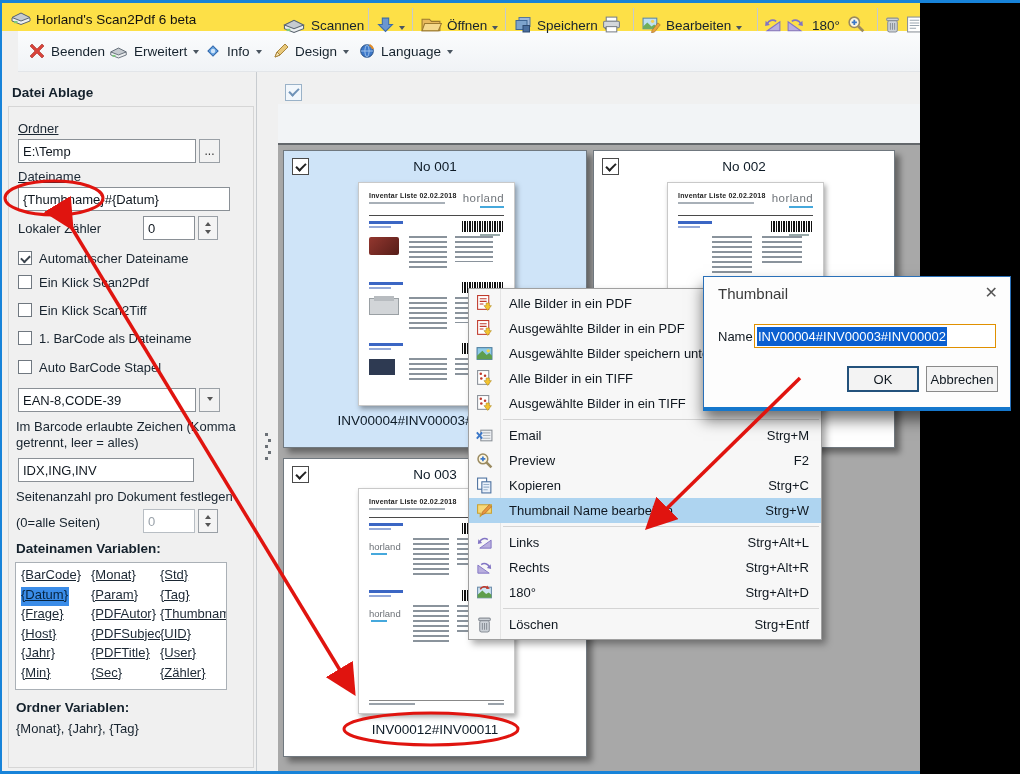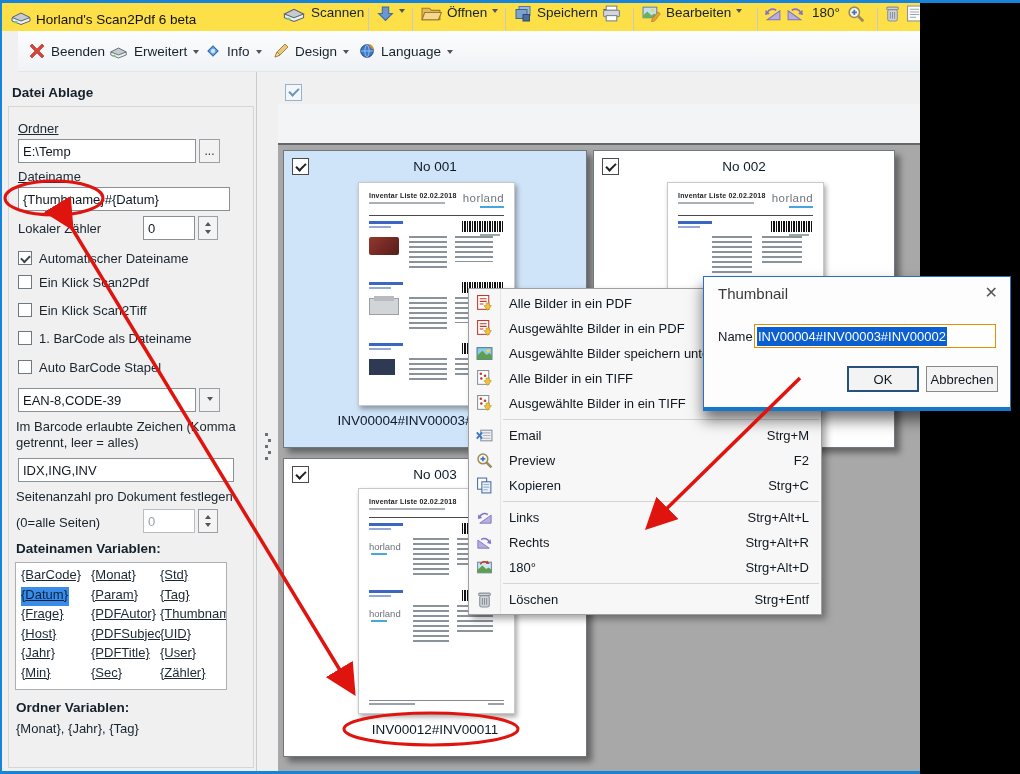--- a/index.html
+++ b/index.html
@@ -40,21 +40,21 @@
       display:grid;grid-template-columns:70px 69px 1fr;grid-auto-rows:19.5px;padding:4px 0 0 5px;overflow:hidden}
   .varlink{font-size:13px;color:#1b2733;text-decoration:underline;white-space:nowrap;overflow:hidden}
   .varlink.sel{background:#3a8ce8;color:#06243f;width:48px}
   
   #grip{position:absolute;left:265px;top:433px;width:6px;height:28px}
   #grip i{position:absolute;width:2.5px;height:2.5px;background:#6a7076}
   
   #tbcheck{position:absolute;left:285px;top:84px;width:17px;height:17px;background:#f2f7fc;border:1px solid #9ab2c8;box-sizing:border-box}
   #tbcheck::after{content:"";position:absolute;left:3px;top:3px;width:8px;height:4px;border-left:2px solid #6f93b8;border-bottom:2px solid #6f93b8;transform:rotate(-45deg)}
   #toolbar{position:absolute;left:278px;top:104px;width:642px;height:41px;background:#f2f4f6;border-bottom:2px solid #63676b;box-sizing:border-box}
-  .tbtn{position:absolute;top:5px;height:28px;display:flex;align-items:flex-start;gap:5px;font-size:13.5px;color:#16232e}
+  .tbtn{position:absolute;top:5px;height:28px;display:flex;align-items:flex-end;gap:5px;font-size:13.5px;color:#16232e}
   .tsep{position:absolute;top:8px;width:1px;height:23px;background:#c6cacd}
   #panel{position:absolute;left:278px;top:145px;width:642px;height:629px;background:#a8a8a8}
   .tile{position:absolute;box-sizing:border-box;border:1px solid #70787f;background:#fff;box-shadow:5px 5px 6px rgba(0,0,0,.4)}
   .tile.sel{background:#cfe4f8}
   .tile-cb{position:absolute;left:8px;top:7px;width:17px;height:17px;background:#fff;border:1px solid #4a4a4a;box-sizing:border-box}
   .tile-cb::after{content:"";position:absolute;left:2.5px;top:3.5px;width:8px;height:4px;border-left:2px solid #222;border-bottom:2px solid #222;transform:rotate(-45deg)}
   .tile-no{position:absolute;left:0;top:8px;width:100%;text-align:center;font-size:13.5px;color:#0d1a26}
   .tile-cap{position:absolute;left:0;width:100%;text-align:center;font-size:13.5px;color:#0d1a26}
   
   .doc{position:absolute;background:#fff;border:1px solid #c9c9c9;box-shadow:2px 3px 5px rgba(0,0,0,.35);box-sizing:border-box;padding:9px 10px}
@@ -191,21 +191,21 @@
   <div class="cblabel" style="left:39px;top:331px">1. BarCode als Dateiname</div>
   <div class="cb" style="left:18px;top:360px"></div>
   <div class="cblabel" style="left:39px;top:360px">Auto BarCode Stapel</div>
 
   <div class="tb" style="left:18px;top:388px;width:178px;height:24px">EAN-8,CODE-39</div>
   <div class="btn3d" style="left:199px;top:388px;width:21px;height:24px">
       <span class="tri-d"></span>
     </div>
 
   <div class="smalltxt" style="left:16px;top:419px;width:222px">Im Barcode erlaubte Zeichen (Komma getrennt, leer = alles)</div>
-  <div class="tb" style="left:18px;top:458px;width:216px;height:24px">IDX,ING,INV</div>
+  <div class="tb" style="left:18px;top:458px;width:176px;height:24px">IDX,ING,INV</div>
 
   <div class="smalltxt" style="left:16px;top:489px;width:230px">Seitenanzahl pro Dokument festlegen</div>
   <div class="smalltxt" style="left:16px;top:515px">(0=alle Seiten)</div>
   <div class="tb" style="left:143px;top:509px;width:52px;height:24px;color:#9aa2aa;border-color:#b8bec4">0</div>
   <div class="spin" style="left:198px;top:509px">
     <span class="u">
         <i class="tri-u"></i>
       </span>
     <span class="d">
         <i class="tri-d"></i>
@@ -552,20 +552,30 @@
     <span class="ic">
         <svg width="17" height="17" viewBox="0 0 16 16">
           <rect x="1.5" y="1" width="8.5" height="10.5" fill="#fff" stroke="#4a6f9e"></rect>
           <rect x="5.5" y="4.5" width="8.5" height="10.5" fill="#eaf1fa" stroke="#4a6f9e"></rect>
           <path d="M7 7 h5.5 M7 9.5 h5.5 M7 12 h4" stroke="#9ab2cc"></path>
         </svg>
       </span>
     <span>Kopieren</span>
     <span class="sc">Strg+C</span>
   </div>
+  <div class="mi hl">
+    <span class="ic">
+        <svg width="17" height="17" viewBox="0 0 16 16">
+          <path d="M1.5 2.5 h13 v8 h-7 l-3.5 3 v-3 h-2.5 z" fill="#f7d878" stroke="#c8a030"></path>
+          <path d="M6 9.5 L12.5 2.5 L14.5 4.5 L8 11.2 L5.2 11.8 Z" fill="#e8963c" stroke="#a8622a" stroke-width="0.6"></path>
+        </svg>
+      </span>
+    <span>Thumbnail Name bearbeiten</span>
+    <span class="sc">Strg+W</span>
+  </div>
   <div class="msep"></div>
   <div class="mi">
     <span class="ic">
         <svg width="17" height="17" viewBox="0 0 18 16">
           <path d="M16 14 L4 14 L16 5.5 Z" fill="#b9aede" stroke="#8274c4"></path>
           <path d="M12.5 5 A5.5 5.5 0 0 0 4 7.5" fill="none" stroke="#8274c4" stroke-width="1.6"></path>
           <path d="M2.5 4.5 L6.5 8.5 L2 9.5 Z" fill="#8274c4"></path>
         </svg>
       </span>
     <span>Links</span>

